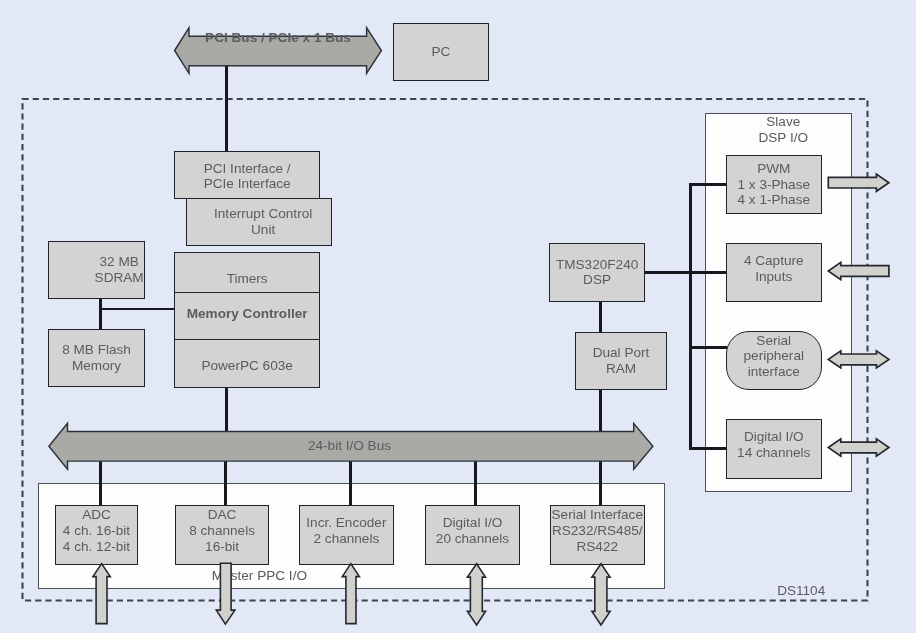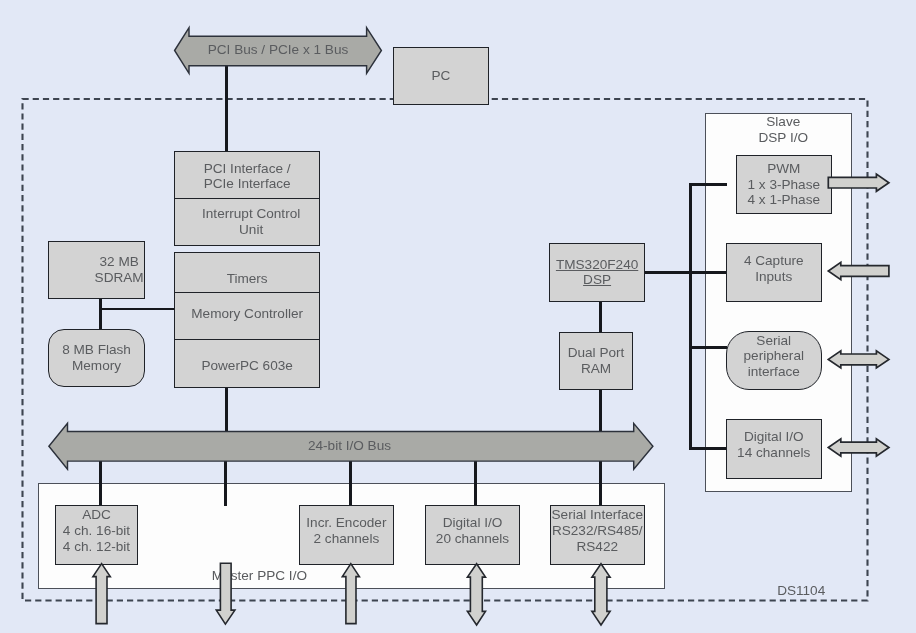--- a/index.html
+++ b/index.html
@@ -83,68 +83,71 @@
   <svg class="ov" viewBox="0 0 916 633">
 
     <path d="M174.6 50.5 L189 27.7 L189 36.3 L366.6 36.3 L366.6 27.7 L381.4 50.5 L366.6 73.3 L366.6 65.7 L189 65.7 L189 73.3 Z" fill="#a9aaa6" stroke="#2c313b" stroke-width="1.45" stroke-linejoin="miter"></path>
 
     <path d="M48.9 446.3 L67.5 423.4 L67.5 431.4 L633.7 431.4 L633.7 423.4 L652.9 446.3 L633.7 469.2 L633.7 461.1 L67.5 461.1 L67.5 469.2 Z" fill="#a9aaa6" stroke="#2c313b" stroke-width="1.45" stroke-linejoin="miter"></path>
   </svg>
 
   <div class="panel" style="left:38.3px;top:483.4px;width:626.4px;height:105.4px;"></div>
   <div class="panel" style="left:705.2px;top:112.8px;width:146.9px;height:379.7px;"></div>
 
-  <div class="box" style="left:393px;top:23px;width:96px;height:58px;margin-top:24px;"><span>PC</span></div>
+  <div class="box" style="left:393px;top:23px;width:96px;height:58px;"><span>PC</span></div>
 
   <div class="box" style="left:174px;top:151.2px;width:146.3px;height:47.5px;padding-top:3px;"><span>PCI Interface /
 PCIe Interface</span></div>
-  <div class="box" style="left:174px;top:198.0px;width:146.3px;height:47.7px;padding-left:8px;"><span>Interrupt Control
+  <div class="box" style="left:186px;top:198.0px;width:146.3px;height:47.7px;padding-left:8px;"><span>Interrupt Control
 Unit</span></div>
   <div class="box" style="left:174px;top:252px;width:146.3px;height:47.8px;padding-top:5.4px;"><span>Timers</span></div>
-  <div class="box" style="left:174px;top:292.1px;width:146.3px;height:47.7px;padding-bottom:4px;"><span>Memory Controller</span></div>
+  <div class="box" style="left:174px;top:292.1px;width:146.3px;height:47.7px;padding-bottom:4px;font-weight:bold;"><span>Memory Controller</span></div>
   <div class="box" style="left:174px;top:339.1px;width:146.3px;height:48.8px;padding-top:4.4px;justify-content:center;"><span>PowerPC 603e</span></div>
 
   <div class="box" style="left:48.4px;top:240.6px;width:96.3px;height:58.8px;justify-content:flex-end;"><span>32 MB
 SDRAM</span></div>
-  <div class="box" style="left:48.4px;top:328.6px;width:96.3px;height:58.8px;border-radius:16px;"><span>8 MB Flash
+  <div class="box" style="left:48.4px;top:328.6px;width:96.3px;height:58.8px;"><span>8 MB Flash
 Memory</span></div>
 
-  <div class="box" style="left:549.2px;top:243.0px;width:95.8px;height:58.8px;text-decoration:underline;"><span>TMS320F240
+  <div class="box" style="left:549.2px;top:243.0px;width:95.8px;height:58.8px;"><span>TMS320F240
 DSP</span></div>
-  <div class="box" style="left:559px;top:331.6px;width:74px;height:58.2px;align-items:center;"><span>Dual Port
+  <div class="box" style="left:575px;top:331.6px;width:92px;height:58.2px;align-items:center;"><span>Dual Port
 RAM</span></div>
 
   <div class="box up1" style="left:55px;top:505.3px;width:83px;height:59.5px;"><span>ADC
 4 ch. 16-bit
 4 ch. 12-bit</span></div>
+  <div class="box up1" style="left:175px;top:505.3px;width:94.2px;height:59.5px;"><span>DAC
+8 channels
+16-bit</span></div>
   <div class="box up1" style="left:299.2px;top:505.3px;width:94.4px;height:59.5px;"><span>Incr. Encoder
 2 channels</span></div>
   <div class="box up1" style="left:424.6px;top:505.3px;width:95.8px;height:59.5px;"><span>Digital I/O
 20 channels</span></div>
   <div class="box up1" style="left:549.7px;top:505.3px;width:95.1px;height:59.5px;"><span>Serial Interface
 RS232/RS485/
 RS422</span></div>
 
-  <div class="box" style="left:726.0px;top:154.8px;width:95.5px;height:59.2px;margin-left:10px;"><span>PWM
+  <div class="box" style="left:726.0px;top:154.8px;width:95.5px;height:59.2px;"><span>PWM
 1 x 3-Phase
 4 x 1-Phase</span></div>
   <div class="box up1" style="left:726.0px;top:242.8px;width:95.5px;height:59.6px;"><span>4 Capture
 Inputs</span></div>
   <div class="box up1" style="left:726.0px;top:331.1px;width:95.5px;height:58.5px;border-radius:23px;"><span>Serial
 peripheral
 interface</span></div>
   <div class="box up1" style="left:726.0px;top:419.4px;width:95.5px;height:59.5px;"><span>Digital I/O
 14 channels</span></div>
 
   <div class="plabel" style="left:709.5px;top:113.8px;width:147.5px;"><span>Slave
 DSP I/O</span></div>
   <div class="plabel" style="left:117px;top:568.2px;width:190px;text-align:right;"><span>Master PPC I/O</span></div>
   <div class="plabel" style="left:769.2px;top:582.5px;width:64px;"><span>DS1104</span></div>
 
-  <div class="plabel" style="left:174px;top:42px;width:208px;"><span>PCI Bus / PCIe x 1 Bus</span></div>
+  <div class="plabel" style="left:174px;top:30px;width:208px;font-weight:bold;"><span>PCI Bus / PCIe x 1 Bus</span></div>
   <div class="plabel" style="left:245.5px;top:438.2px;width:208px;"><span>24-bit I/O Bus</span></div>
 
   <svg class="ovtop" viewBox="0 0 916 633">
 
     <path d="M828.3 177.3 L876.4 177.3 L876.4 174.1 L888.9 182.7 L876.4 191.3 L876.4 188 L828.3 188 Z" fill="#d1d1ce" stroke="#25282e" stroke-width="1.7" stroke-linejoin="miter"></path>
     <path d="M888.9 265.6 L840.8 265.6 L840.8 262.4 L828.3 271 L840.8 279.6 L840.8 276.3 L888.9 276.3 Z" fill="#d1d1ce" stroke="#25282e" stroke-width="1.7" stroke-linejoin="miter"></path>
     <path d="M828.3 359.4 L840.8 350.8 L840.8 354 L876.4 354 L876.4 350.8 L888.9 359.4 L876.4 368 L876.4 364.8 L840.8 364.8 L840.8 368 Z" fill="#d1d1ce" stroke="#25282e" stroke-width="1.7" stroke-linejoin="miter"></path>
     <path d="M828.3 447.5 L840.8 438.9 L840.8 442.1 L876.4 442.1 L876.4 438.9 L888.9 447.5 L876.4 456.1 L876.4 452.9 L840.8 452.9 L840.8 456.1 Z" fill="#d1d1ce" stroke="#25282e" stroke-width="1.7" stroke-linejoin="miter"></path>
 
     <path d="M101.6 563.6 L110.3 576.6 L107 576.6 L107 623.6 L96.1 623.6 L96.1 576.6 L92.9 576.6 Z" fill="#d1d1ce" stroke="#25282e" stroke-width="1.6" stroke-linejoin="miter"></path>

